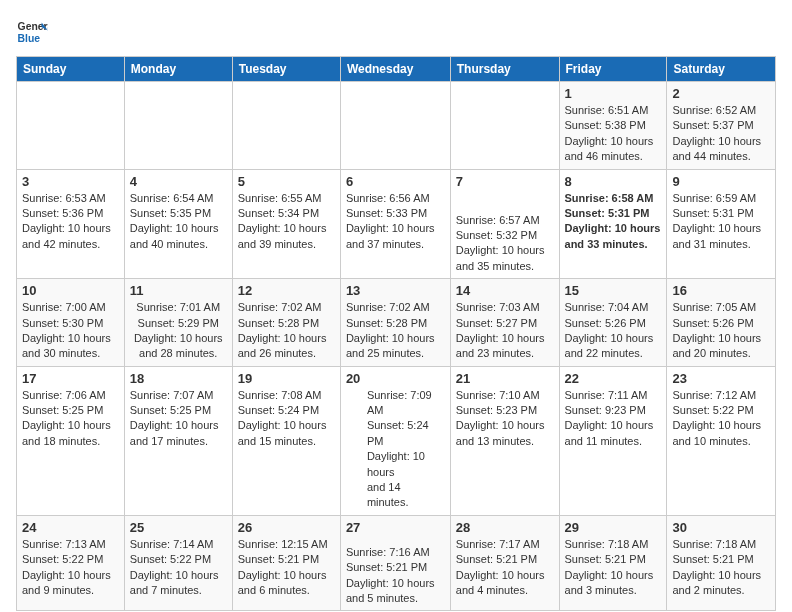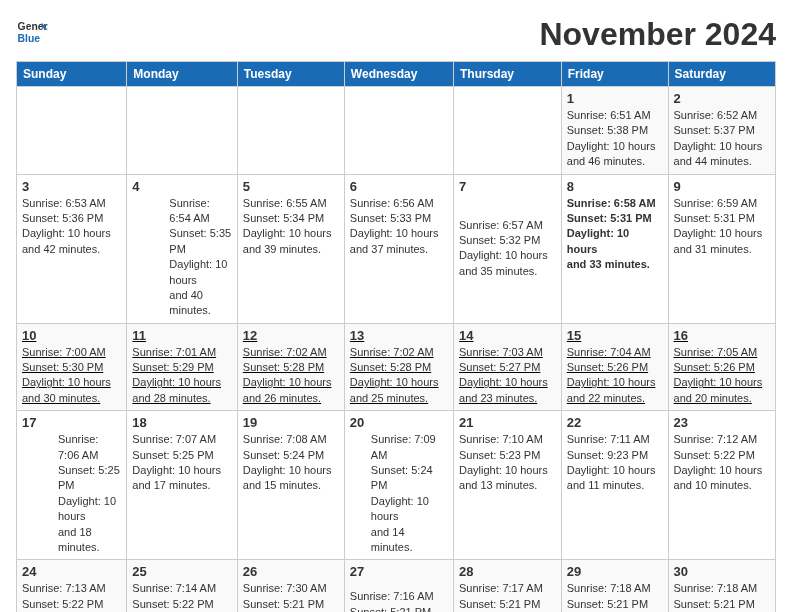--- a/index.html
+++ b/index.html
@@ -86,21 +86,20 @@
 
 <div class="header-section">
   <div class="logo">
     <svg class="logo-icon" viewBox="0 0 40 40" width="40" height="40">
       <text x="2" y="18" font-size="13" font-weight="bold" fill="#333">General</text>
       <text x="2" y="32" font-size="13" font-weight="bold" fill="#1a6bb5">Blue</text>
       <polygon points="32,8 40,18 32,14" fill="#1a6bb5"></polygon>
     </svg>
   </div>
   <div class="title-block">
-    <div class="month-year">November 2024</div>
   </div>
 </div>
 
 <table class="calendar-table">
   <thead>
     <tr>
     <th>Sunday</th>
         <th>Monday</th>
         <th>Tuesday</th>
         <th>Wednesday</th>
@@ -134,21 +133,21 @@
       <tr>
         <td>
           <span class="day-number">3</span>
           <div class="day-info" style="white-space: pre-line;">Sunrise: 6:53 AM
 Sunset: 5:36 PM
 Daylight: 10 hours
 and 42 minutes.</div>
         </td>
         <td>
           <span class="day-number">4</span>
-          <div class="day-info" style="white-space: pre-line; margin-left: 37px;">Sunrise: 6:54 AM
+          <div class="day-info" style="white-space: pre-line;">Sunrise: 6:54 AM
 Sunset: 5:35 PM
 Daylight: 10 hours
 and 40 minutes.</div>
         </td>
         <td>
           <span class="day-number">5</span>
           <div class="day-info" style="white-space: pre-line;">Sunrise: 6:55 AM
 Sunset: 5:34 PM
 Daylight: 10 hours
 and 39 minutes.</div>
@@ -175,31 +174,31 @@
 and 33 minutes.</div>
         </td>
         <td>
           <span class="day-number">9</span>
           <div class="day-info" style="white-space: pre-line;">Sunrise: 6:59 AM
 Sunset: 5:31 PM
 Daylight: 10 hours
 and 31 minutes.</div>
         </td>
       </tr>
-      <tr style="background: #a3a3a3; text-decoration: underline;">
+      <tr style="background: #a3a3a3;">
         <td>
           <span class="day-number">10</span>
           <div class="day-info" style="white-space: pre-line;">Sunrise: 7:00 AM
 Sunset: 5:30 PM
 Daylight: 10 hours
 and 30 minutes.</div>
         </td>
         <td>
           <span class="day-number">11</span>
-          <div class="day-info" style="white-space: pre-line;">Sunrise: 7:01 AM
+          <div class="day-info" style="white-space: pre-line; text-align: center;">Sunrise: 7:01 AM
 Sunset: 5:29 PM
 Daylight: 10 hours
 and 28 minutes.</div>
         </td>
         <td>
           <span class="day-number">12</span>
           <div class="day-info" style="white-space: pre-line;">Sunrise: 7:02 AM
 Sunset: 5:28 PM
 Daylight: 10 hours
 and 26 minutes.</div>
@@ -229,21 +228,21 @@
           <span class="day-number">16</span>
           <div class="day-info" style="white-space: pre-line;">Sunrise: 7:05 AM
 Sunset: 5:26 PM
 Daylight: 10 hours
 and 20 minutes.</div>
         </td>
       </tr>
       <tr>
         <td>
           <span class="day-number">17</span>
-          <div class="day-info" style="white-space: pre-line; margin-left: 36px;">Sunrise: 7:06 AM
+          <div class="day-info" style="white-space: pre-line;">Sunrise: 7:06 AM
 Sunset: 5:25 PM
 Daylight: 10 hours
 and 18 minutes.</div>
         </td>
         <td>
           <span class="day-number">18</span>
           <div class="day-info" style="white-space: pre-line;">Sunrise: 7:07 AM
 Sunset: 5:25 PM
 Daylight: 10 hours
 and 17 minutes.</div>
@@ -294,21 +293,21 @@
         </td>
         <td>
           <span class="day-number">25</span>
           <div class="day-info" style="white-space: pre-line;">Sunrise: 7:14 AM
 Sunset: 5:22 PM
 Daylight: 10 hours
 and 7 minutes.</div>
         </td>
         <td>
           <span class="day-number">26</span>
-          <div class="day-info" style="white-space: pre-line;">Sunrise: 7:30 AM
+          <div class="day-info" style="white-space: pre-line;">Sunrise: 12:15 AM
 Sunset: 5:21 PM
 Daylight: 10 hours
 and 6 minutes.</div>
         </td>
         <td>
           <span class="day-number">27</span>
           <div class="day-info" style="white-space: pre-line; margin-top: 10px;">Sunrise: 7:16 AM
 Sunset: 5:21 PM
 Daylight: 10 hours
 and 5 minutes.</div>

